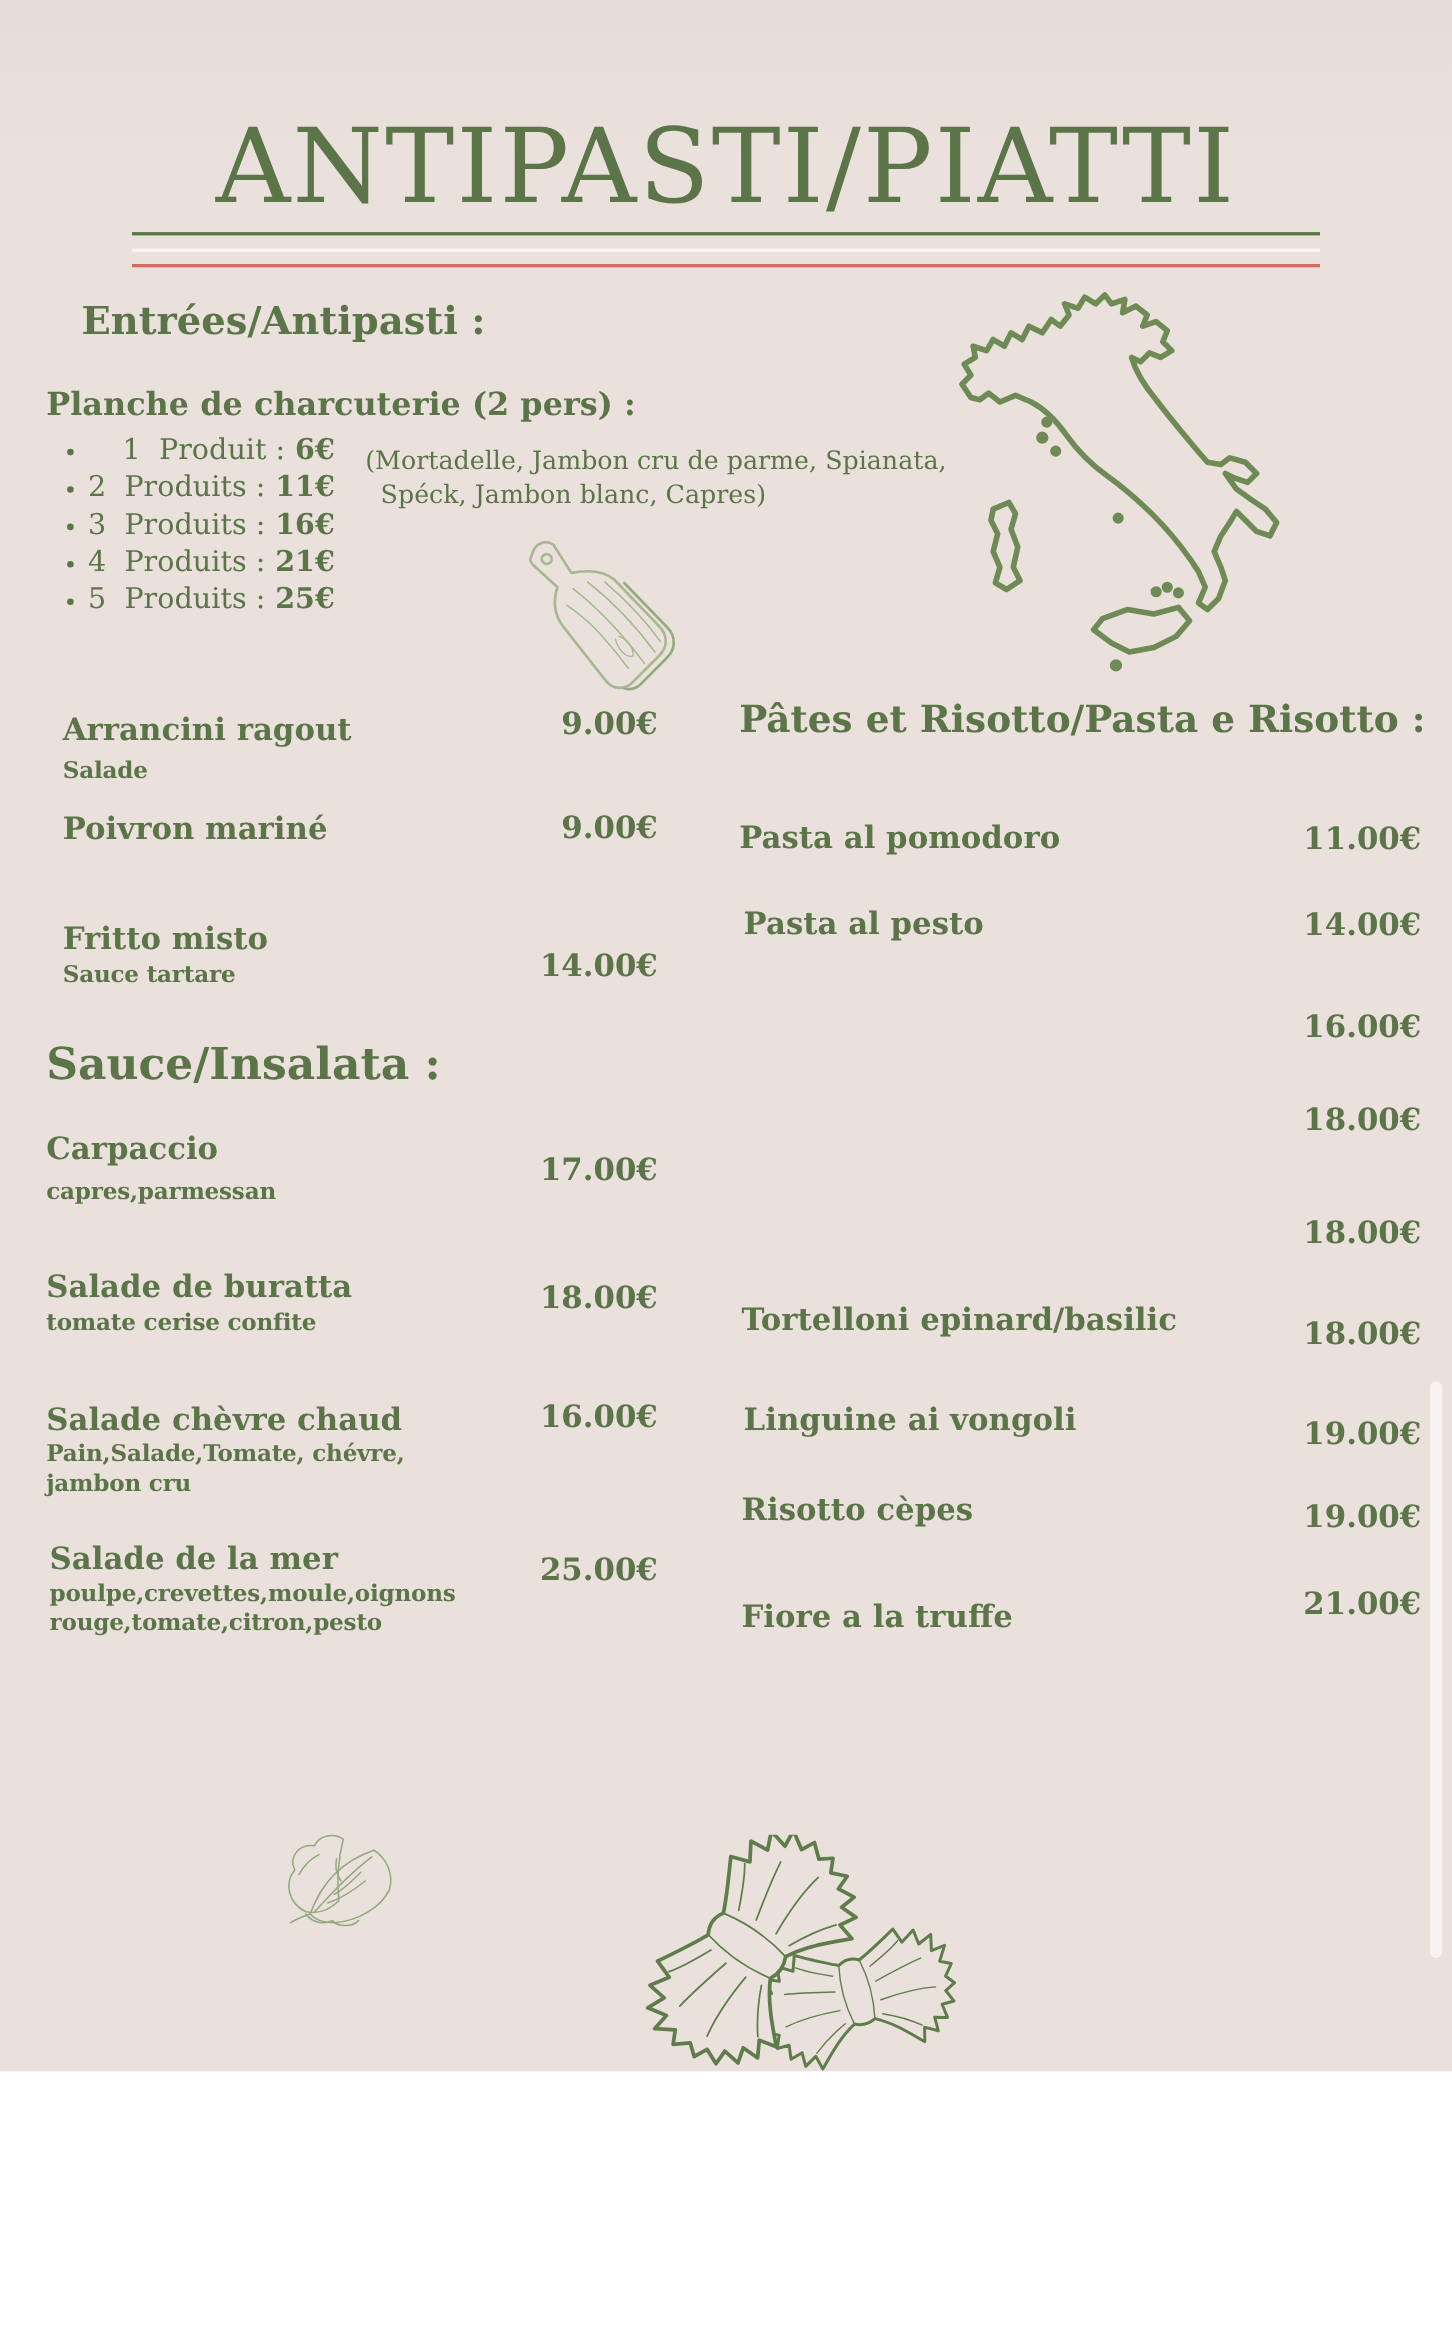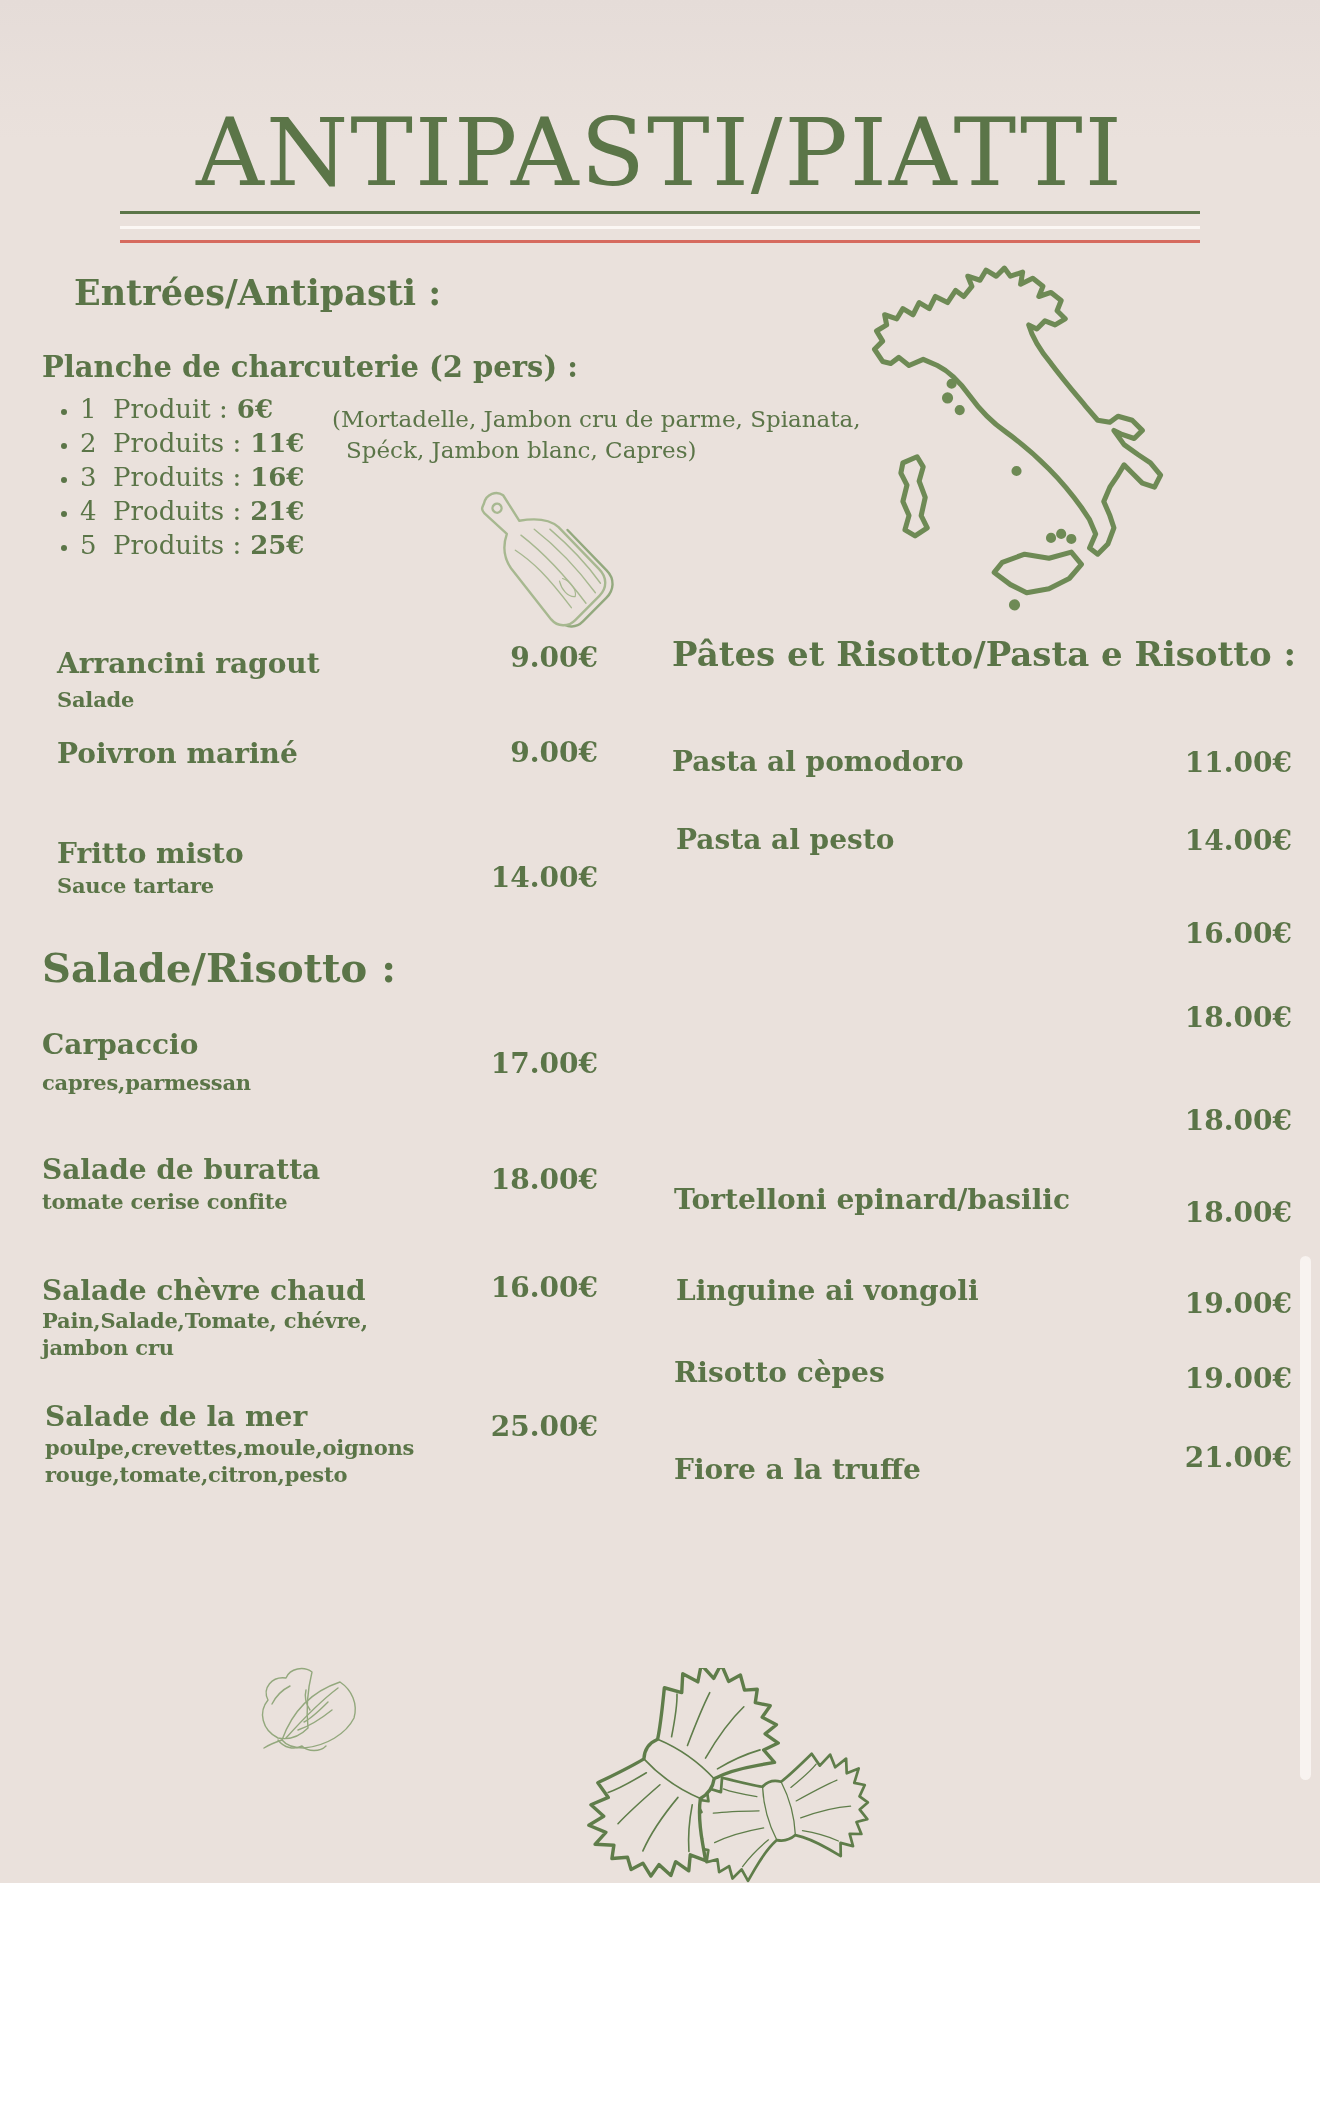--- a/index.html
+++ b/index.html
@@ -11,21 +11,21 @@
   .title{
     position:absolute; top:98px; left:0; right:0; text-align:center;
     font-size:94px; font-weight:400; letter-spacing:2px; margin:0; color:#5B7548;
   }
   .flag-line{position:absolute; left:120px; width:1080px; height:3px;}
   .line-green{top:211px; background:#5B7548;}
   .line-white{top:226px; background:#FBF7F4;}
   .line-red{top:240px; background:#D66A5E;}
   .h-entrees{position:absolute; left:74px; top:272px; font-size:35px; font-weight:bold; margin:0;}
   .h-planche{position:absolute; left:42px; top:350px; font-size:29px; font-weight:bold; margin:0;}
-  .charc-list{position:absolute; left:50px; top:392px; margin:0; padding-left:30px; font-size:26px; line-height:34px;}
+  .charc-list{position:absolute; left:50px; top:392px; margin:0; padding-left:30px; font-size:26px; line-height:34px;text-align:right;}
   .charc-list li::marker{font-size:20px;}
   .opt-label{white-space:pre;}
   .opt-price{font-weight:bold; margin-left:9px;}
   .note{position:absolute; left:332px; top:404px; font-size:23px; line-height:31px;}
   .note-line2{padding-left:14px;}
   .h-salade{position:absolute; left:42px; top:944px; font-size:40px; font-weight:bold; margin:0;}
   .h-pates{position:absolute; left:672px; top:634px; font-size:34px; font-weight:bold; margin:0;}
   .item-name{position:absolute; font-size:28px; font-weight:bold; line-height:35px; white-space:pre-line;}
   .item-desc{position:absolute; font-size:21px; font-weight:bold; line-height:27px; letter-spacing:-0.2px; white-space:pre-line;}
   .price{position:absolute; font-size:28px; font-weight:bold; text-align:right;}
@@ -94,21 +94,21 @@
   <div class="item-desc" style="left:57px; top:686px;">Salade</div>
   <div class="price price-left" style="top:641px;">9.00€</div>
 
   <div class="item-name" style="left:57px; top:736px;">Poivron mariné</div>
   <div class="price price-left" style="top:736px;">9.00€</div>
 
   <div class="item-name" style="left:57px; top:836px;">Fritto misto</div>
   <div class="item-desc" style="left:57px; top:872px;">Sauce tartare</div>
   <div class="price price-left" style="top:861px;">14.00€</div>
 
-  <h2 class="h-salade">Salade/Risotto :</h2>
+  <h2 class="h-salade">Sauce/Insalata :</h2>
 
   <div class="item-name" style="left:42px; top:1027px;">Carpaccio</div>
   <div class="item-desc" style="left:42px; top:1069px;">capres,parmessan</div>
   <div class="price price-left" style="top:1047px;">17.00€</div>
 
   <div class="item-name" style="left:42px; top:1152px;">Salade de buratta</div>
   <div class="item-desc" style="left:42px; top:1188px;">tomate cerise confite</div>
   <div class="price price-left" style="top:1163px;">18.00€</div>
 
   <div class="item-name" style="left:42px; top:1273px;">Salade chèvre chaud</div>

